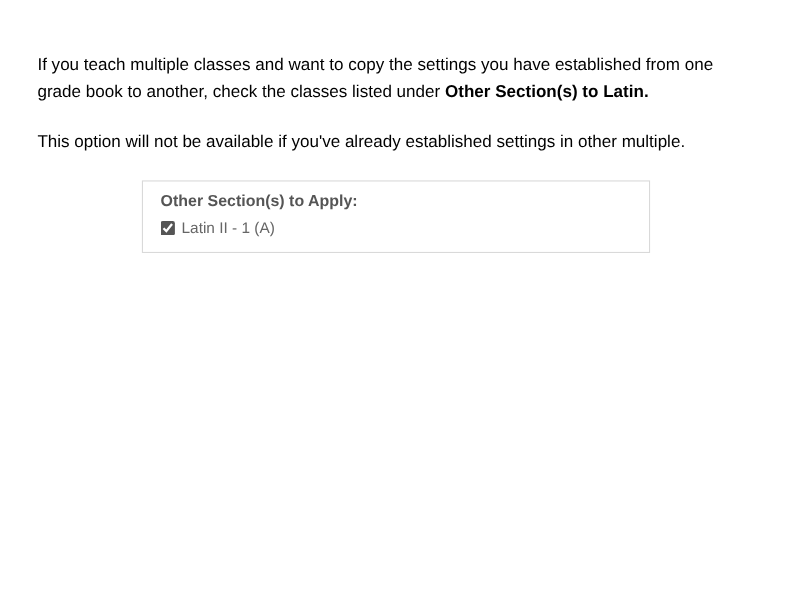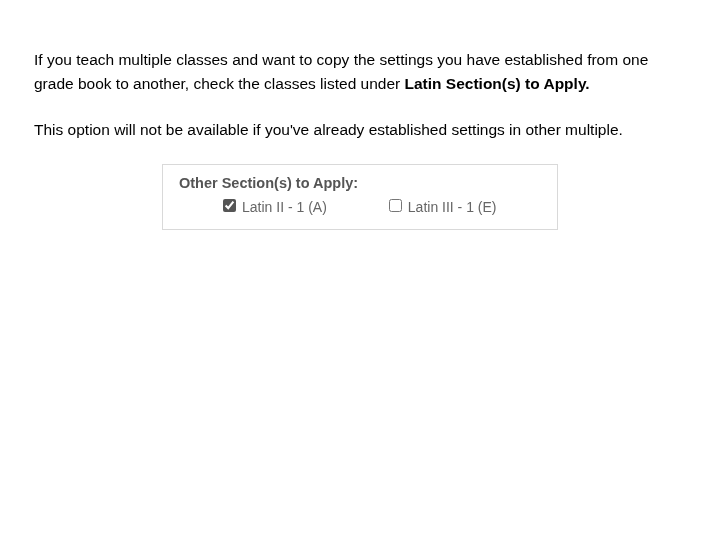--- a/index.html
+++ b/index.html
@@ -23,67 +23,63 @@
     }
     .bold { font-weight: 700; }
     .panel-wrap {
       display: flex;
       justify-content: center;
       margin-top: 8px;
     }
     .panel {
       border: 1px solid #d9d9d9;
       padding: 10px 16px 14px 16px;
-      width: 396px;
+      width: 462px;
       background: #fff;
       color: #595959;
     }
     .panel-title {
       font-weight: 700;
       font-size: 14.5px;
       color: #555;
       margin-bottom: 8px;
     }
     .options {
       display: flex;
       align-items: center;
       gap: 18px;
       font-size: 14px;
       color: #666;
     }
     .opt {
       display: flex;
+      align-items: center;
       gap: 6px;
       white-space: nowrap;
-      margin-left: 44px;
     }
     .opt input[type="checkbox"] {
       width: 13px;
       height: 13px;
       margin: 0;
       accent-color: #555;
     }
   </style>
 </head>
 <body>
 
 <div class="doc">
   <p class="para">
-    <span>If you teach multiple classes and want to copy the settings you have established from one grade book to another, check the classes listed under </span><span class="bold">Latin Section(s) to Apply.</span>
+    <span>If you teach multiple classes and want to copy the settings you have established from one grade book to another, check the classes listed under </span><span class="bold">Other Section(s) to Latin.</span>
   </p>
   <p class="para">This option will not be available if you've already established settings in other multiple.</p>
 
   <div class="panel-wrap">
     <div class="panel">
       <div class="panel-title">Other Section(s) to Apply:</div>
       <div class="options">
         <label class="opt">
           <input type="checkbox" checked="" style="">
           <span>Latin II - 1 (A)</span>
         </label>
-        <label class="opt">
-          <input type="checkbox" style="">
-          <span>Latin III - 1 (E)</span>
-        </label>
       </div>
     </div>
   </div>
 </div>
 
 </body></html>

